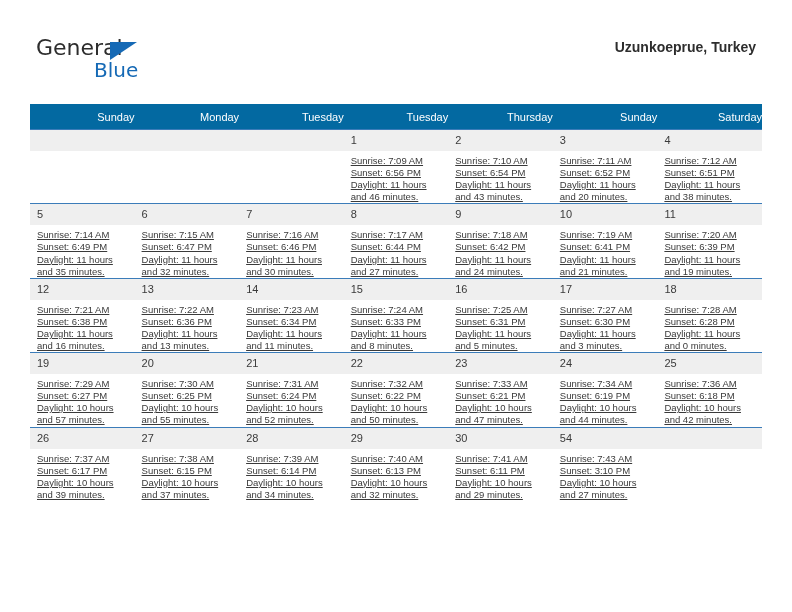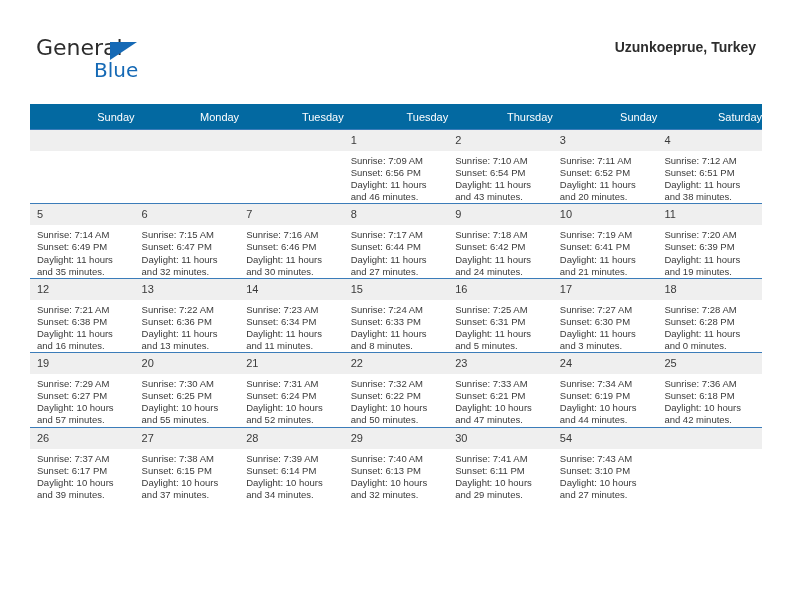--- a/index.html
+++ b/index.html
@@ -124,20 +124,21 @@
     color: #3a3a3a;
     line-height: 13px;
     padding: 4px 0 4px 7px;
     height: 13px;
   }
   .info {
     padding: 4px 6px 0 7px;
     font-size: 9.5px;
     line-height: 12.1px;
     color: #3a3a3a;
+    text-decoration: underline;
   }
   .info div {
     white-space: nowrap;
   }
   td.empty .daynum {
     background: #efefef;
     color: transparent;
   }
 </style>
 </head>

